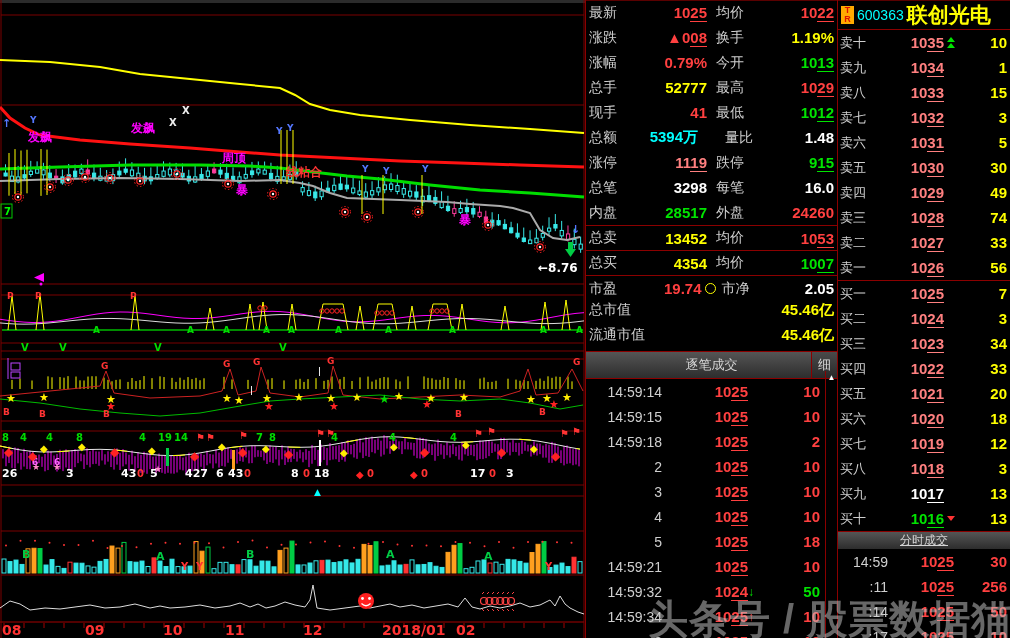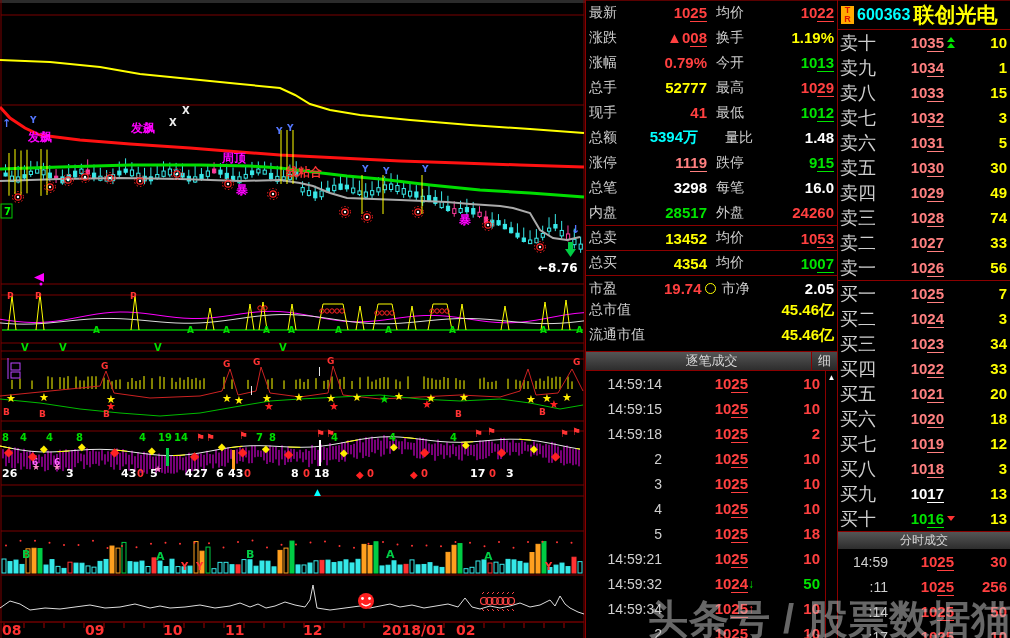--- a/index.html
+++ b/index.html
@@ -18,47 +18,47 @@
   .qv{font-size:15px;font-weight:bold;text-align:right;flex:1;min-width:0;}
   .sep{height:0;border-top:1px solid #8b0000;}
   .wrow{display:flex;align-items:flex-start;height:25px;padding:0 3px;}
   .wrow .ql{width:auto;}
   .wrow .qv{flex:1;}
   .pe-badge{width:9px;height:9px;border:1px solid var(--yellow);border-radius:50%;display:inline-block;margin:0 0 0 3px;flex:none;}
   .c-red{color:var(--red);} .c-salmon{color:var(--salmon);} .c-green{color:var(--green);}
   .c-yellow{color:var(--yellow);} .c-cyan{color:var(--cyan);} .c-white{color:var(--white);}
   .ud{border-bottom:1px solid currentColor;padding-bottom:0px;}
   
-  .lbar{height:20px;background:linear-gradient(#555,#2d2d2d);display:flex;align-items:center;justify-content:center;
+  .lbar{height:28px;background:linear-gradient(#555,#2d2d2d);display:flex;align-items:center;justify-content:center;
     color:#d5d5d5;font-size:13px;position:relative;border:1px solid #8b0000;border-left:none;border-right:none;box-sizing:border-box;}
   .detail-btn{position:absolute;right:0;top:0;bottom:0;width:25px;border-left:1px solid #8b0000;background:linear-gradient(#4a4a4a,#282828);
     display:flex;align-items:center;justify-content:center;color:#ddd;font-size:13px;}
   
   .trow{display:flex;align-items:center;height:25px;padding:0 2px;white-space:nowrap;}
   .tt{width:74px;font-size:14px;color:var(--gray);text-align:right;flex:none;}
   .tp{width:86px;text-align:right;font-size:15px;font-weight:bold;flex:none;}
   .tarrow{width:12px;font-size:12px;font-weight:bold;text-align:left;flex:none;}
   .tv{flex:1;text-align:right;padding-right:15px;font-size:15px;font-weight:bold;}
   .scrollstrip{position:absolute;right:0;top:371px;bottom:0;width:11px;border-left:1px solid #8b0000;}
   .scrollstrip .sarrow{display:block;color:#fff;font-size:8px;text-align:center;margin-top:2px;}
   
   .hdr{height:29px;display:flex;align-items:center;gap:3px;padding:0 3px;border-bottom:1px solid #8b0000;white-space:nowrap;}
   .tr-badge{width:13px;height:18px;background:#ffaa00;color:#dd1100;font-size:9px;font-weight:bold;line-height:9px;
     text-align:center;box-sizing:border-box;flex:none;}
-  .code{color:var(--cyan);font-size:16px;font-weight:bold;}
+  .code{color:var(--cyan);font-size:14px;font-weight:normal;}
   .name{color:var(--yellow);font-size:21px;font-weight:bold;}
   .lrow{display:flex;align-items:center;height:25px;padding:0 2px;white-space:nowrap;}
-  .ll{width:42px;color:var(--gray);font-size:18px;flex:none;}
+  .ll{width:42px;color:var(--gray);font-size:13px;flex:none;}
   .lp{width:62px;text-align:right;font-size:15px;font-weight:bold;flex:none;}
   .licon{width:14px;flex:none;display:flex;flex-direction:column;align-items:center;justify-content:center;gap:1px;}
   .tri-up{width:0;height:0;border-left:4px solid transparent;border-right:4px solid transparent;border-bottom:5px solid var(--green);}
   .tri-dn{width:0;height:0;border-left:4px solid transparent;border-right:4px solid transparent;border-top:5px solid #ff3333;}
   .lv{flex:1;text-align:right;font-size:15px;font-weight:bold;color:var(--yellow);padding-right:1px;}
   .fbar{height:18px;background:linear-gradient(#555,#2d2d2d);display:flex;justify-content:center;
-    color:#d5d5d5;font-size:12px;border-top:1px solid #8b0000;box-sizing:border-box;}
+    color:#d5d5d5;font-size:12px;border-top:1px solid #8b0000;box-sizing:border-box;text-decoration:underline;}
   .frow{display:flex;align-items:center;height:25px;padding:0 2px;white-space:nowrap;justify-content:space-between;}
   .ft{width:48px;text-align:right;color:var(--gray);font-size:14px;flex:none;}
   .fp{width:66px;text-align:right;font-size:15px;font-weight:bold;flex:none;}
   .fv{flex:1;text-align:right;font-size:15px;font-weight:bold;color:var(--red);padding-right:1px;}
   
   .wm{position:absolute;left:648px;top:592px;font-size:40px;font-weight:bold;color:rgba(205,205,205,0.5);
     letter-spacing:1px;z-index:50;white-space:nowrap;pointer-events:none;}
 </style>
 </head>
 <body>

